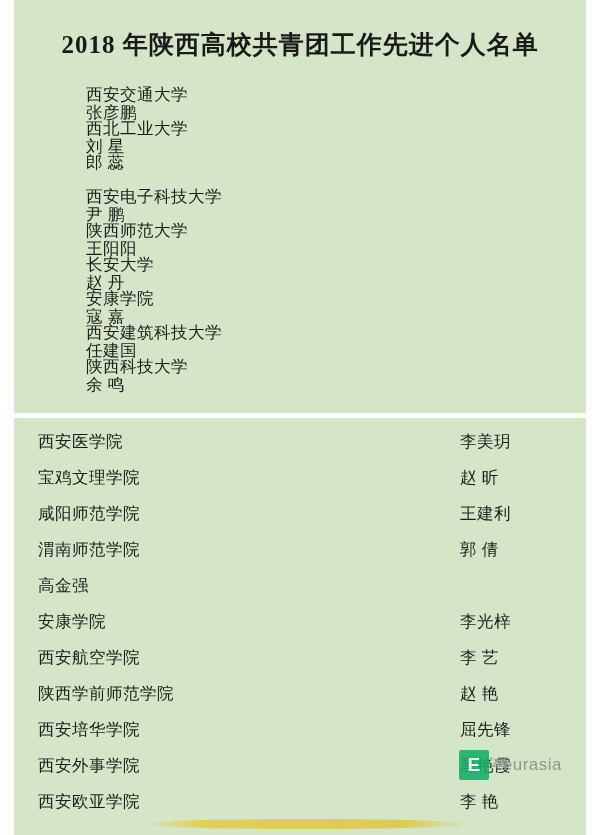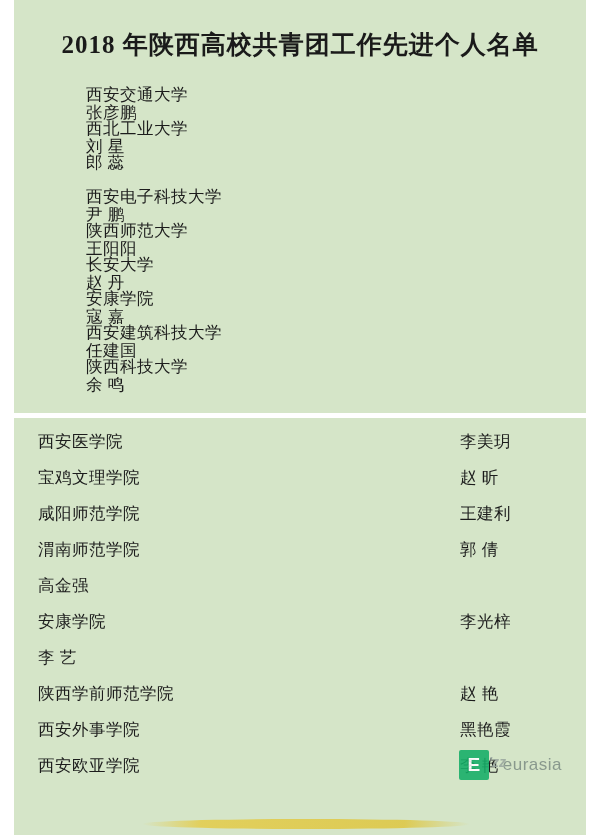--- a/index.html
+++ b/index.html
@@ -222,25 +222,30 @@
         <span class="person">郭 倩</span>
       </div>
       <div class="row">
         <span class="person">高金强</span>
       </div>
       <div class="row">
         <span class="org">安康学院</span>
         <span class="person">李光梓</span>
       </div>
       <div class="row">
+        <span class="org">西安航空学院</span>
         <span class="person">李 艺</span>
       </div>
       <div class="row">
         <span class="org">陕西学前师范学院</span>
         <span class="person">赵 艳</span>
+      </div>
+      <div class="row">
+        <span class="org">西安培华学院</span>
+        <span class="person">屈先锋</span>
       </div>
       <div class="row">
         <span class="org">西安外事学院</span>
         <span class="person">黑艳霞</span>
       </div>
       <div class="row">
         <span class="org">西安欧亚学院</span>
         <span class="person">李 艳</span>
       </div>
     </div>

